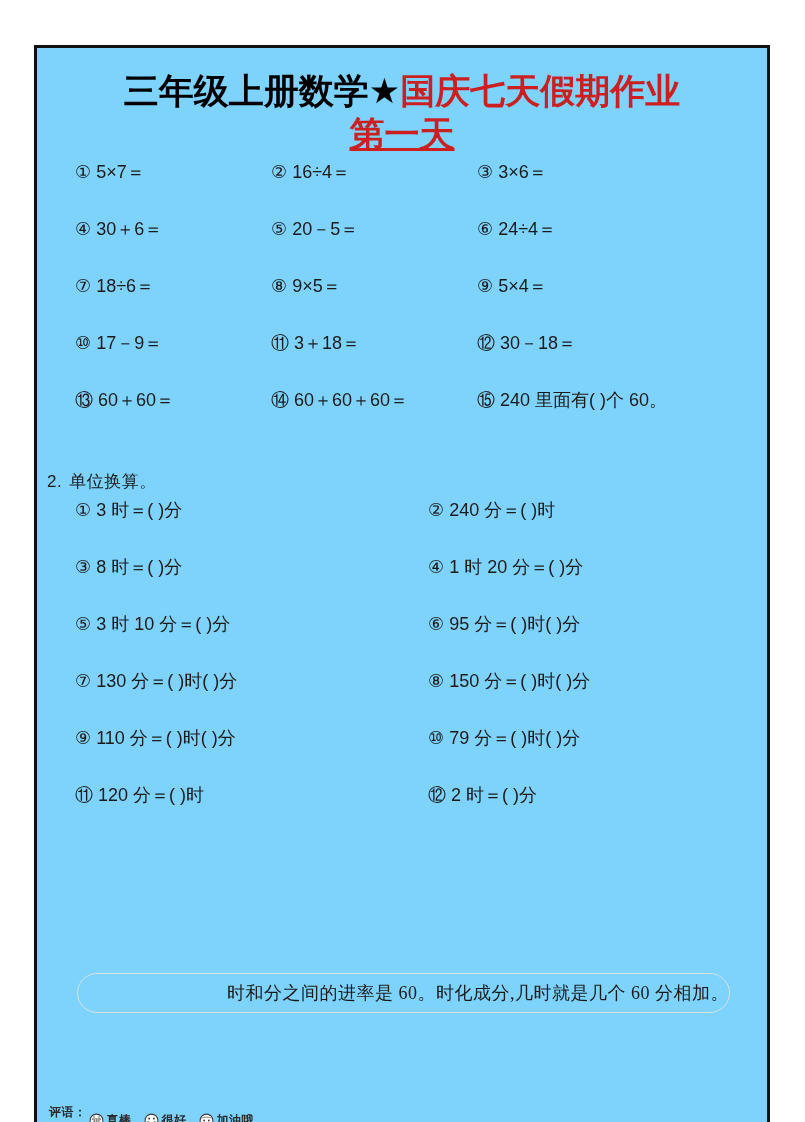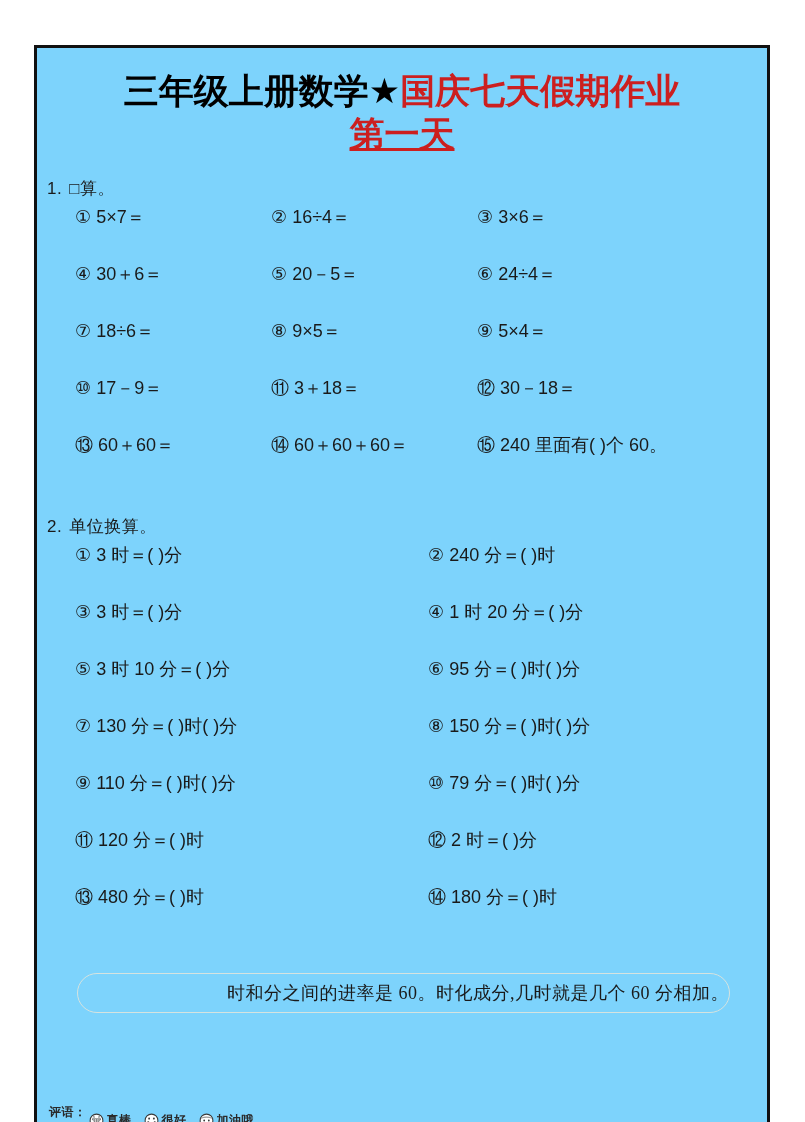--- a/index.html
+++ b/index.html
@@ -136,23 +136,20 @@
 
 <div id="page">
 
   <div class="title-block">
     <div class="title-line1">
       <span class="title-black">三年级上册数学★</span><span class="title-red">国庆七天假期作业</span>
     </div>
     <div class="title-line2">第一天</div>
   </div>
 
-  <div class="section-heading">
-    <span class="num">1.</span><span>□算。</span>
-  </div>
   <div class="rows s1">
     <div class="row">
       <div class="cell c0">① 5×7＝</div>
       <div class="cell c1">② 16÷4＝</div>
       <div class="cell c2">③ 3×6＝</div>
     </div>
     <div class="row">
       <div class="cell c0">④ 30＋6＝</div>
       <div class="cell c1">⑤ 20－5＝</div>
       <div class="cell c2">⑥ 24÷4＝</div>
@@ -176,42 +173,38 @@
 
   <div class="section-heading">
     <span class="num">2.</span><span>单位换算。</span>
   </div>
   <div class="rows s2">
     <div class="row">
       <div class="cell c0">① 3 时＝(        )分</div>
       <div class="cell c1">② 240 分＝(        )时</div>
     </div>
     <div class="row">
-      <div class="cell c0">③ 3 时＝(        )分</div>
+      <div class="cell c0">③ 8 时＝(        )分</div>
       <div class="cell c1">④ 1 时 20 分＝(        )分</div>
     </div>
     <div class="row">
       <div class="cell c0">⑤ 3 时 10 分＝(        )分</div>
       <div class="cell c1">⑥ 95 分＝(        )时(        )分</div>
     </div>
     <div class="row">
       <div class="cell c0">⑦ 130 分＝(        )时(        )分</div>
       <div class="cell c1">⑧ 150 分＝(        )时(        )分</div>
     </div>
     <div class="row">
       <div class="cell c0">⑨ 110 分＝(        )时(        )分</div>
       <div class="cell c1">⑩ 79 分＝(        )时(        )分</div>
     </div>
     <div class="row">
       <div class="cell c0">⑪ 120 分＝(        )时</div>
       <div class="cell c1">⑫ 2 时＝(        )分</div>
-    </div>
-    <div class="row">
-      <div class="cell c0">⑬ 480 分＝(        )时</div>
-      <div class="cell c1">⑭ 180 分＝(        )时</div>
     </div>
   </div>
 
   <div class="note">
     <span class="note-text">时和分之间的进率是 60。时化成分,几时就是几个 60 分相加。</span>
   </div>
 
   <div class="footer">
     <span class="footer-label">评语：</span>
 

